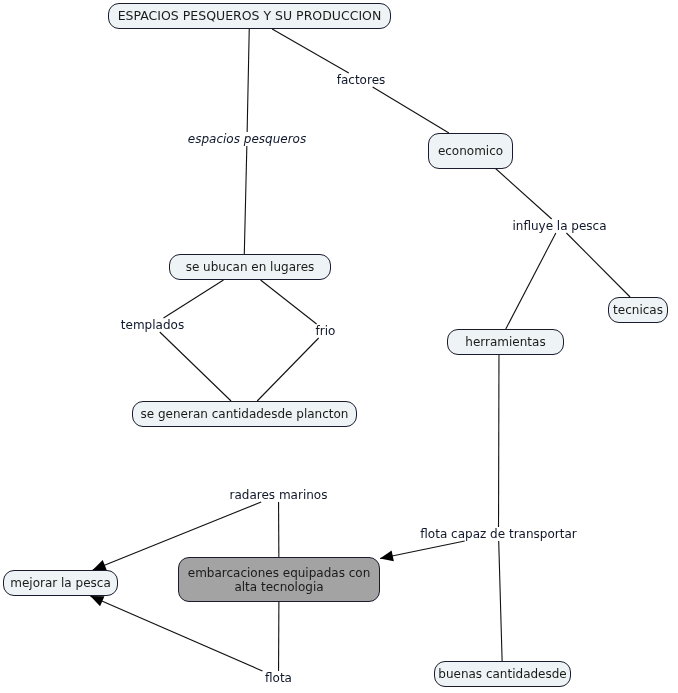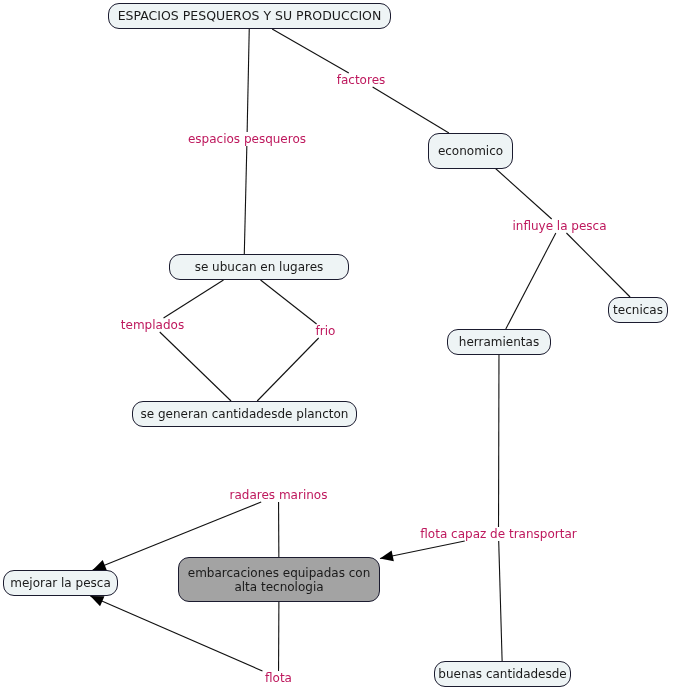--- a/index.html
+++ b/index.html
@@ -42,21 +42,21 @@
   .node.highlight {
     background: #a3a3a3;
   }
   .node.title-node {
     font-size: 12.5px;
   }
   .link-label {
     position: absolute;
     font-size: 12px;
     line-height: 14px;
-    color: #be185d;
+    color: #0f172a;
     background: transparent;
     white-space: pre;
     text-align: center;
   }
 </style>
 </head>
 <body>
 
 <div id="canvas">
 
@@ -84,32 +84,32 @@
     <g id="edge-arrows" fill="#000000">
         <polygon points="380.00,558.56 391.61,550.54 393.85,561.31"></polygon>
         <polygon points="92.70,570.00 102.70,560.03 106.82,570.23"></polygon>
         <polygon points="90.33,596.00 104.45,596.15 100.05,606.24"></polygon>
       </g>
   </svg>
 
   <div id="node-layer">
       <div class="node title-node" style="left: 108px; top: 3px; width: 283px; height: 26px;">ESPACIOS PESQUEROS Y SU PRODUCCION</div>
       <div class="node" style="left: 428px; top: 133px; width: 85px; height: 36px;">economico</div>
-      <div class="node" style="left: 169px; top: 254px; width: 180px; height: 26px;">se ubucan en lugares</div>
+      <div class="node" style="left: 169px; top: 254px; width: 162px; height: 26px;">se ubucan en lugares</div>
       <div class="node" style="left: 608px; top: 297px; width: 60px; height: 26px;">tecnicas</div>
-      <div class="node" style="left: 447px; top: 329px; width: 104px; height: 26px;">herramientas</div>
+      <div class="node" style="left: 447px; top: 329px; width: 117px; height: 26px;">herramientas</div>
       <div class="node" style="left: 132px; top: 401px; width: 225px; height: 26px;">se generan cantidadesde plancton</div>
       <div class="node highlight" style="left: 178px; top: 557px; width: 202px; height: 45px;">embarcaciones equipadas con
 alta tecnologia</div>
       <div class="node" style="left: 3px; top: 570px; width: 115px; height: 26px;">mejorar la pesca</div>
       <div class="node" style="left: 434px; top: 661px; width: 137px; height: 26px;">buenas cantidadesde</div>
     </div>
   <div id="label-layer">
       <div class="link-label" style="left: 332px; top: 73px; width: 58px;">factores</div>
-      <div class="link-label" style="left: 186px; top: 132px; width: 122px;">espacios pesqueros</div>
+      <div class="link-label" style="left: 186px; top: 132px; width: 122px; font-style: italic;">espacios pesqueros</div>
       <div class="link-label" style="left: 508px; top: 219px; width: 103px;">influye la pesca</div>
       <div class="link-label" style="left: 119px; top: 318px; width: 67px;">templados</div>
       <div class="link-label" style="left: 313px; top: 324px; width: 25px;">frio</div>
       <div class="link-label" style="left: 228px; top: 488px; width: 101px;">radares marinos</div>
       <div class="link-label" style="left: 416px; top: 527px; width: 165px;">flota capaz de transportar</div>
       <div class="link-label" style="left: 256px; top: 671px; width: 45px;">flota</div>
     </div>
 
 </div>
 

